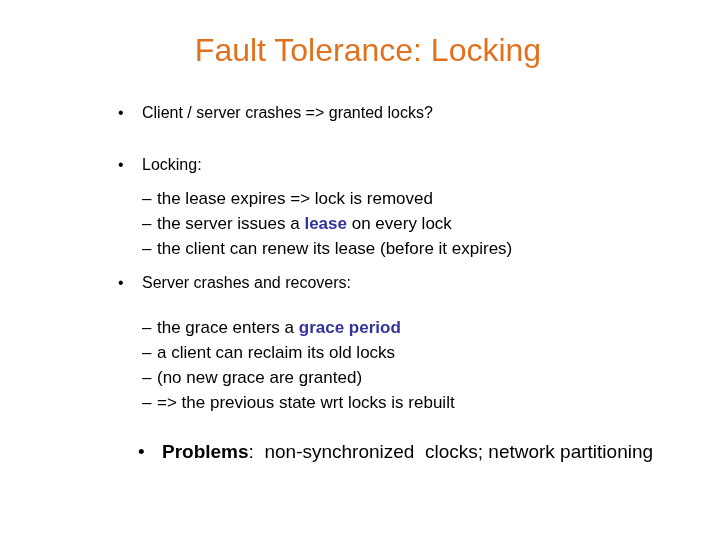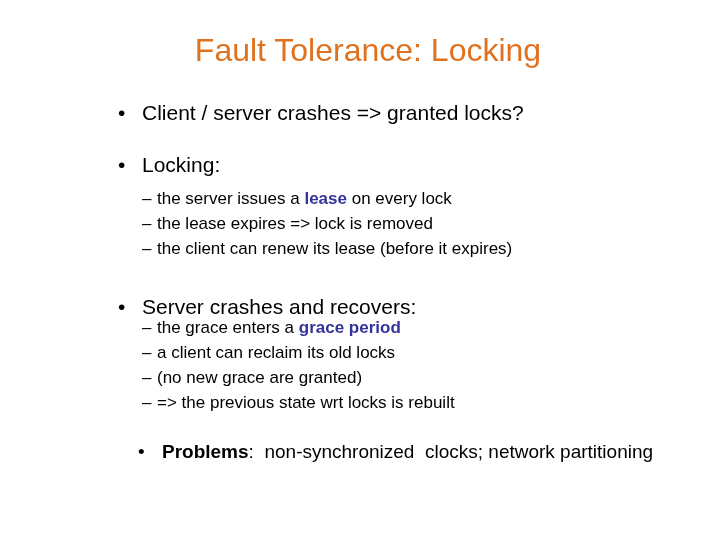--- a/index.html
+++ b/index.html
@@ -27,21 +27,21 @@
     font-weight: normal;
     line-height: 40px;
     color: #E0721F;
   }
   .l1 {
     position: absolute;
     left: 0;
     width: 720px;
     padding-left: 118px;
     box-sizing: border-box;
-    font-size: 21px;
+    font-size: 16px;
     line-height: 26px;
     color: #000000;
   }
   .l1.small {
     font-size: 19px;
     margin-left: 20px;
   }
   .m1 {
     display: inline-block;
     width: 24px;
@@ -83,31 +83,31 @@
   <div class="l1" style="top:100px">
     <span class="m1">•</span><span class="run">Client / server crashes =&gt; granted locks?</span>
   </div>
 
   <div class="l1" style="top:152px">
     <span class="m1">•</span><span class="run">Locking:</span>
   </div>
 
   <div class="l2group" style="top:186px">
     <div class="l2">
-      <span class="m2">–</span><span class="run">the server issues a </span><span class="run hl">lease</span><span class="run"> on every lock</span>
+      <span class="m2">–</span><span class="run">the lease expires =&gt; lock is removed</span>
     </div>
     <div class="l2">
-      <span class="m2">–</span><span class="run">the lease expires =&gt; lock is removed</span>
+      <span class="m2">–</span><span class="run">the server issues a </span><span class="run hl">lease</span><span class="run"> on every lock</span>
     </div>
     <div class="l2">
       <span class="m2">–</span><span class="run">the client can renew its lease (before it expires)</span>
     </div>
   </div>
 
-  <div class="l1" style="top:294px">
+  <div class="l1" style="top:270px">
     <span class="m1">•</span><span class="run">Server crashes and recovers:</span>
   </div>
 
   <div class="l2group" style="top:315px">
     <div class="l2">
       <span class="m2">–</span><span class="run">the grace enters a </span><span class="run hl">grace period</span>
     </div>
     <div class="l2">
       <span class="m2">–</span><span class="run">a client can reclaim its old locks</span>
     </div>

